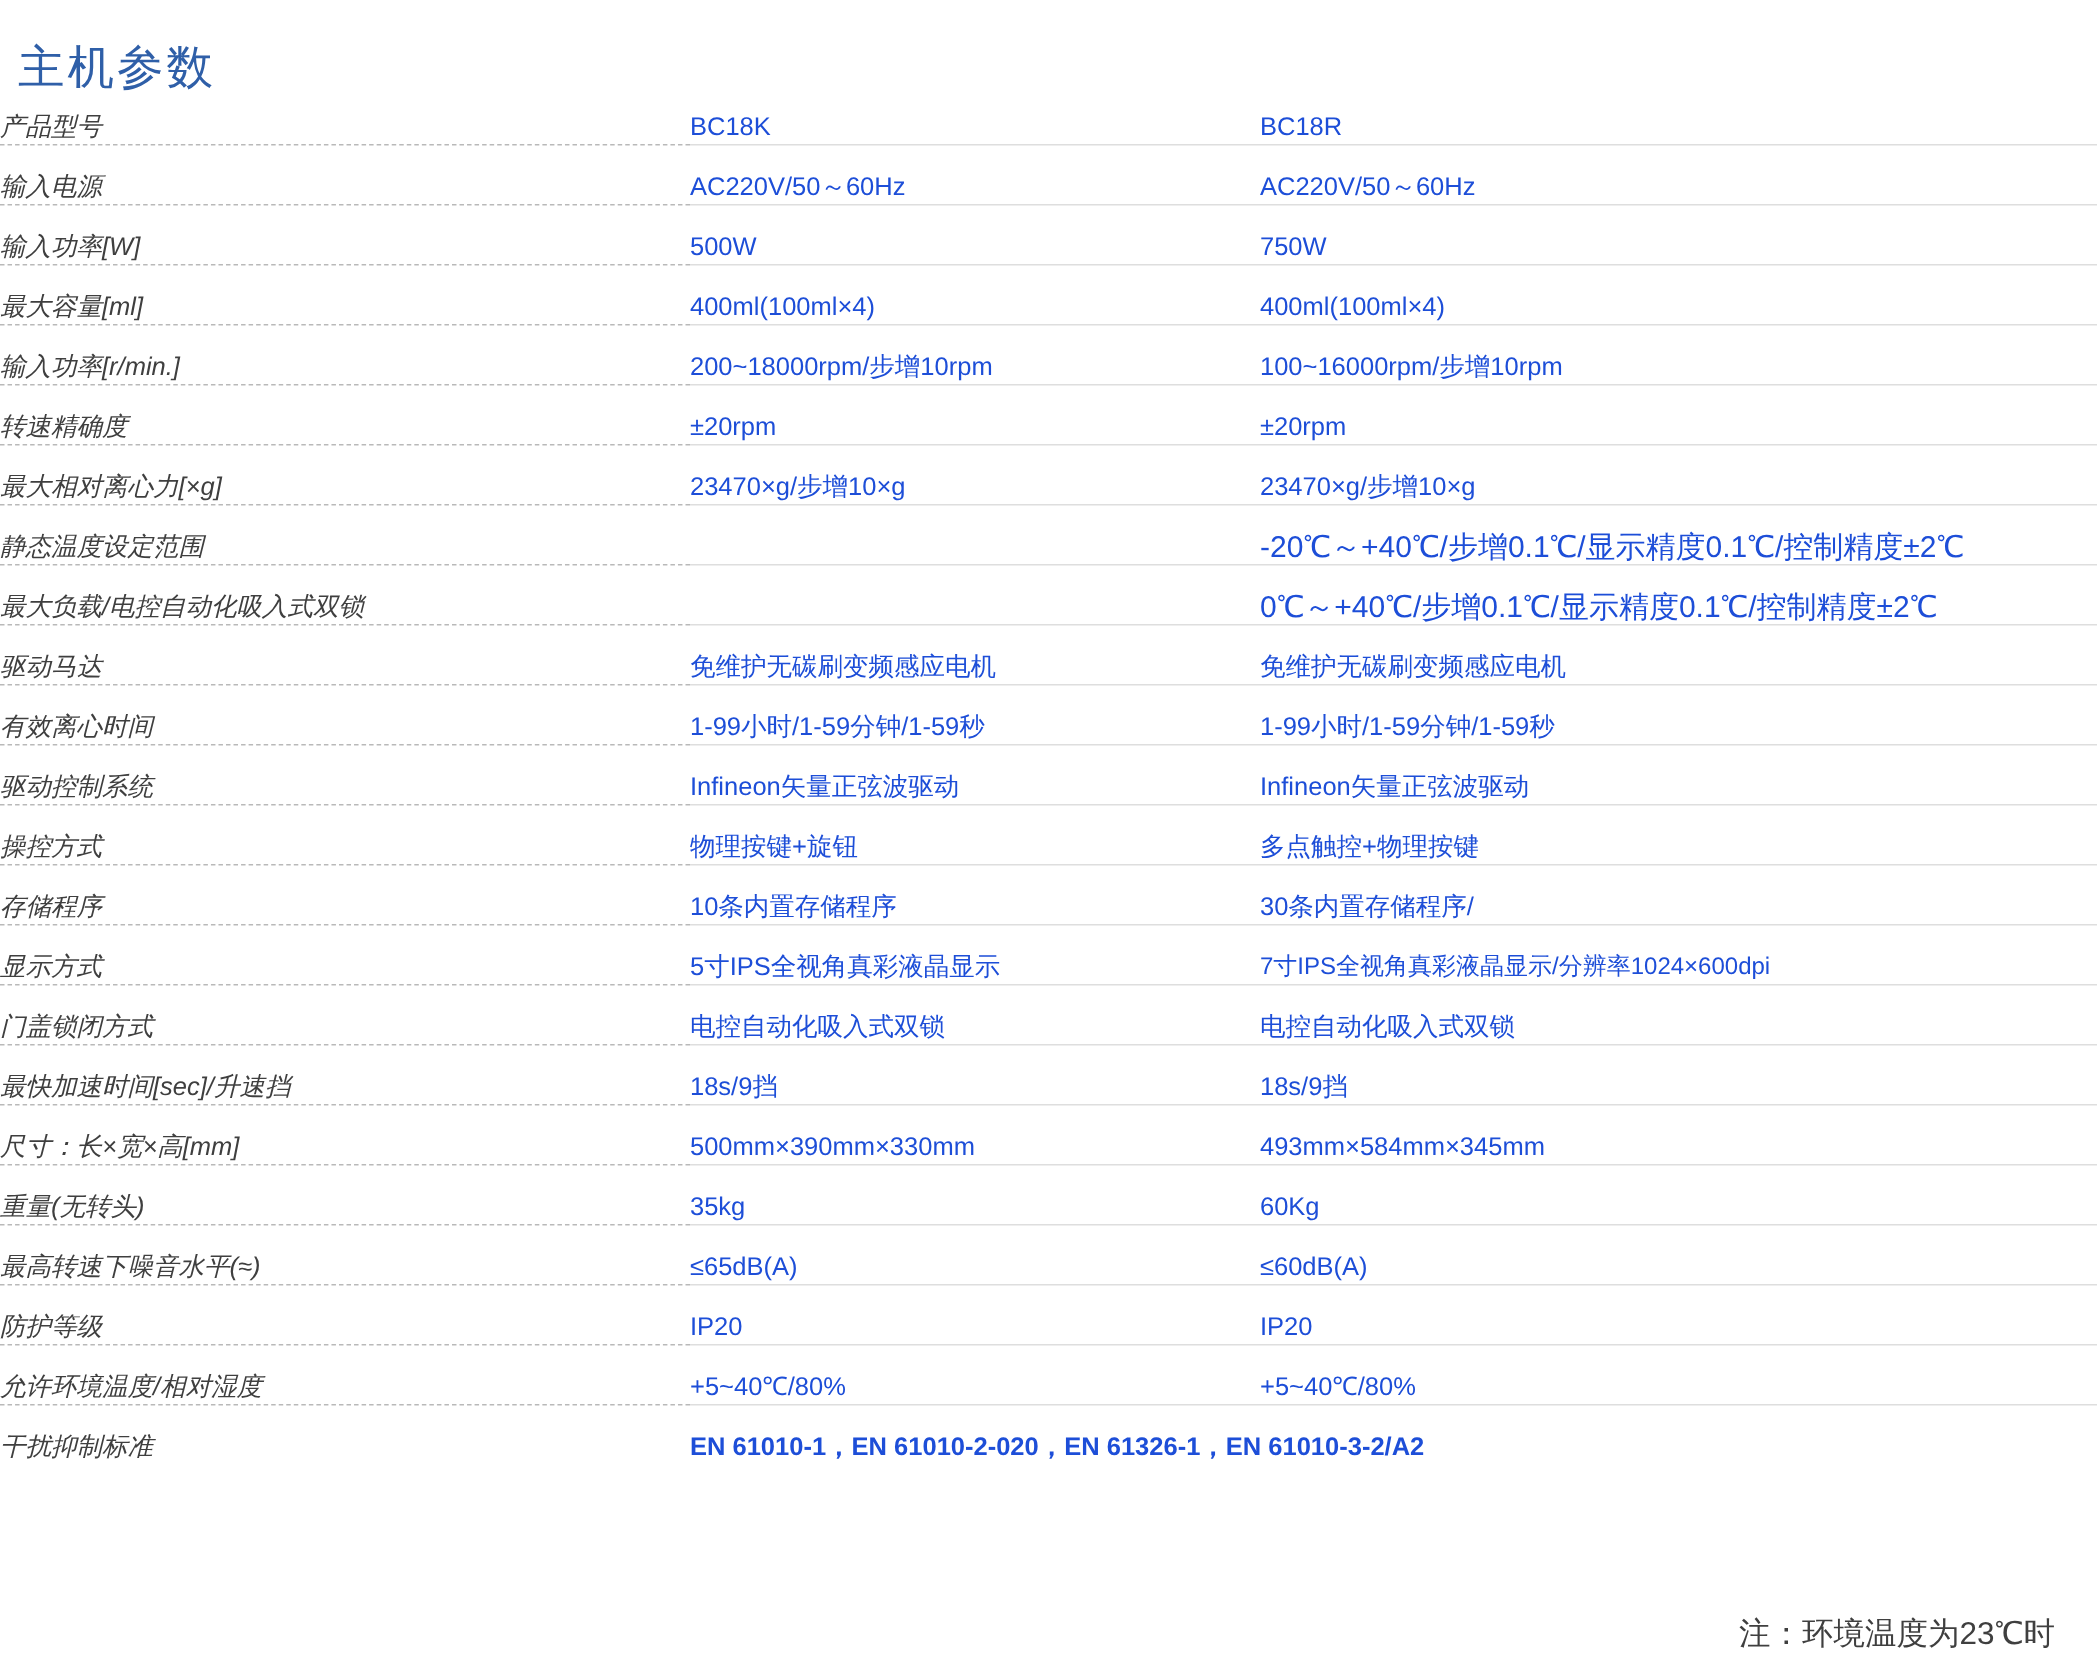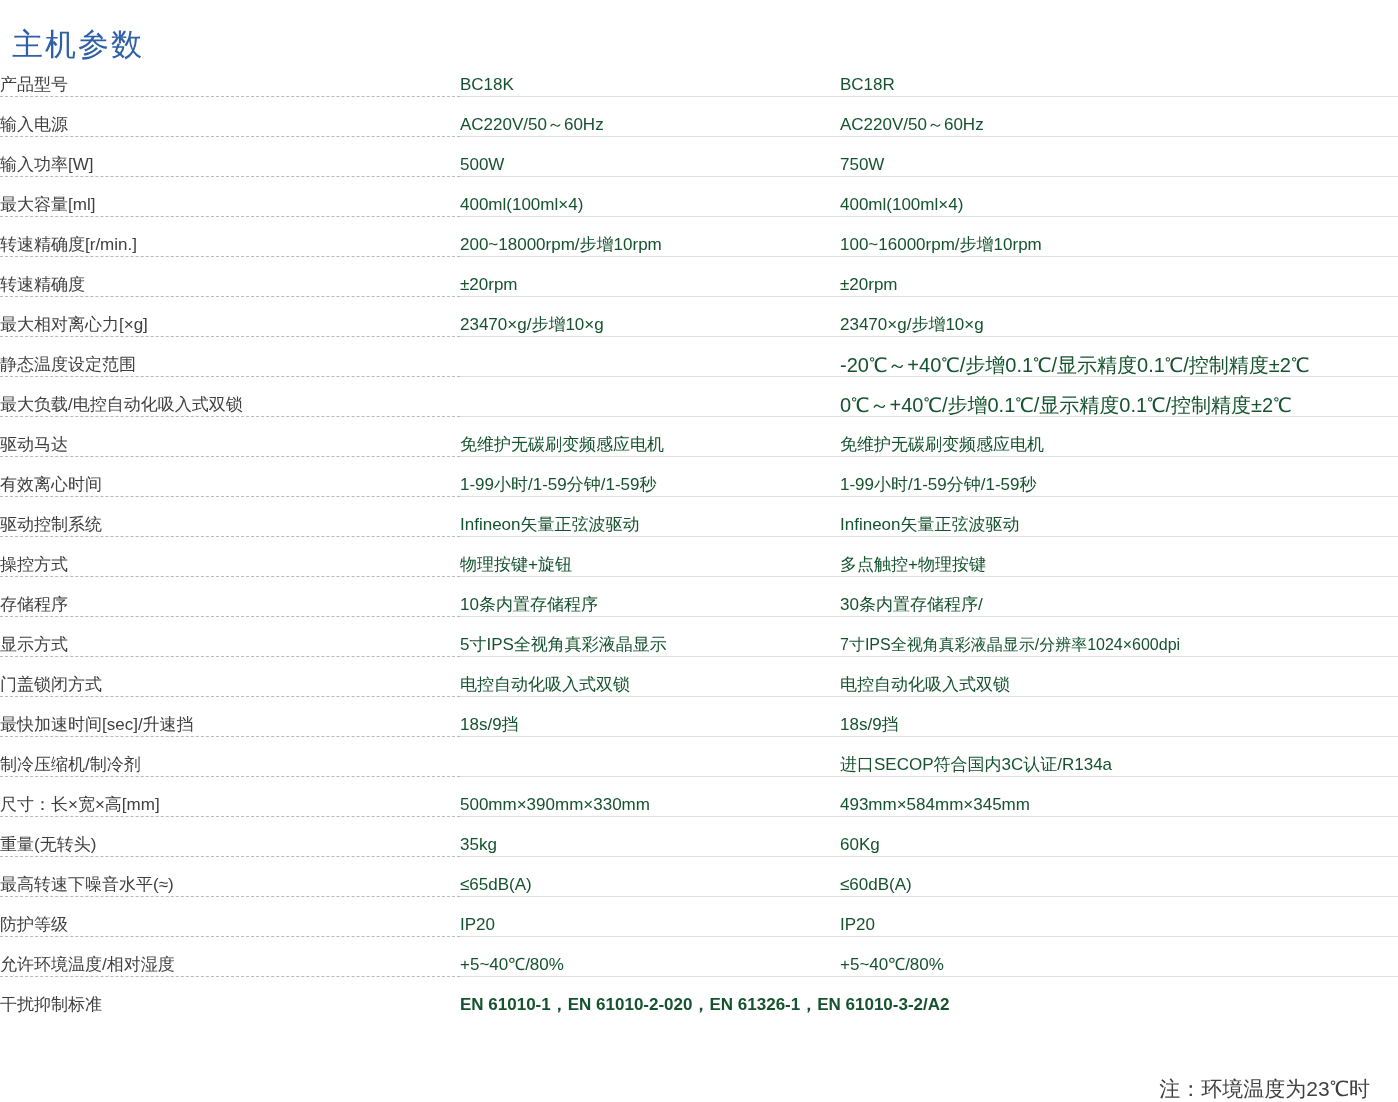--- a/index.html
+++ b/index.html
@@ -56,26 +56,27 @@
   .label-cell {
     padding-left: 56px;
     padding-right: 10px;
     font-size: 17px;
     color: #3f3f3f;
     line-height: 22px;
     padding-bottom: 7px;
     border-bottom: 1px dashed #b9b9b9;
     box-sizing: border-box;
     height: 40px;
+    font-style: italic;
   }
   .value-cell {
     padding-left: 4px;
     padding-right: 8px;
     font-size: 17px;
-    color: #14532d;
+    color: #1d4ed8;
     line-height: 22px;
     padding-bottom: 7px;
     border-bottom: 1px solid #dedede;
     box-sizing: border-box;
     height: 40px;
     white-space: nowrap;
   }
   .value-cell.empty {
     color: transparent;
   }
@@ -133,21 +134,21 @@
         <td class="value-cell">750W</td>
       </tr>
 
       <tr>
         <td class="label-cell">最大容量[ml]</td>
         <td class="value-cell">400ml(100ml×4)</td>
         <td class="value-cell">400ml(100ml×4)</td>
       </tr>
 
       <tr>
-        <td class="label-cell">转速精确度[r/min.]</td>
+        <td class="label-cell">输入功率[r/min.]</td>
         <td class="value-cell">200~18000rpm/步增10rpm</td>
         <td class="value-cell">100~16000rpm/步增10rpm</td>
       </tr>
 
       <tr>
         <td class="label-cell">转速精确度</td>
         <td class="value-cell">±20rpm</td>
         <td class="value-cell">±20rpm</td>
       </tr>
 
@@ -211,25 +212,20 @@
         <td class="value-cell">电控自动化吸入式双锁</td>
       </tr>
 
       <tr>
         <td class="label-cell">最快加速时间[sec]/升速挡</td>
         <td class="value-cell">18s/9挡</td>
         <td class="value-cell">18s/9挡</td>
       </tr>
 
 
-      <tr>
-        <td class="label-cell">制冷压缩机/制冷剂</td>
-        <td class="value-cell empty"></td>
-        <td class="value-cell">进口SECOP符合国内3C认证/R134a</td>
-      </tr>
 
       <tr>
         <td class="label-cell">尺寸：长×宽×高[mm]</td>
         <td class="value-cell">500mm×390mm×330mm</td>
         <td class="value-cell">493mm×584mm×345mm</td>
       </tr>
 
       <tr>
         <td class="label-cell">重量(无转头)</td>
         <td class="value-cell">35kg</td>

